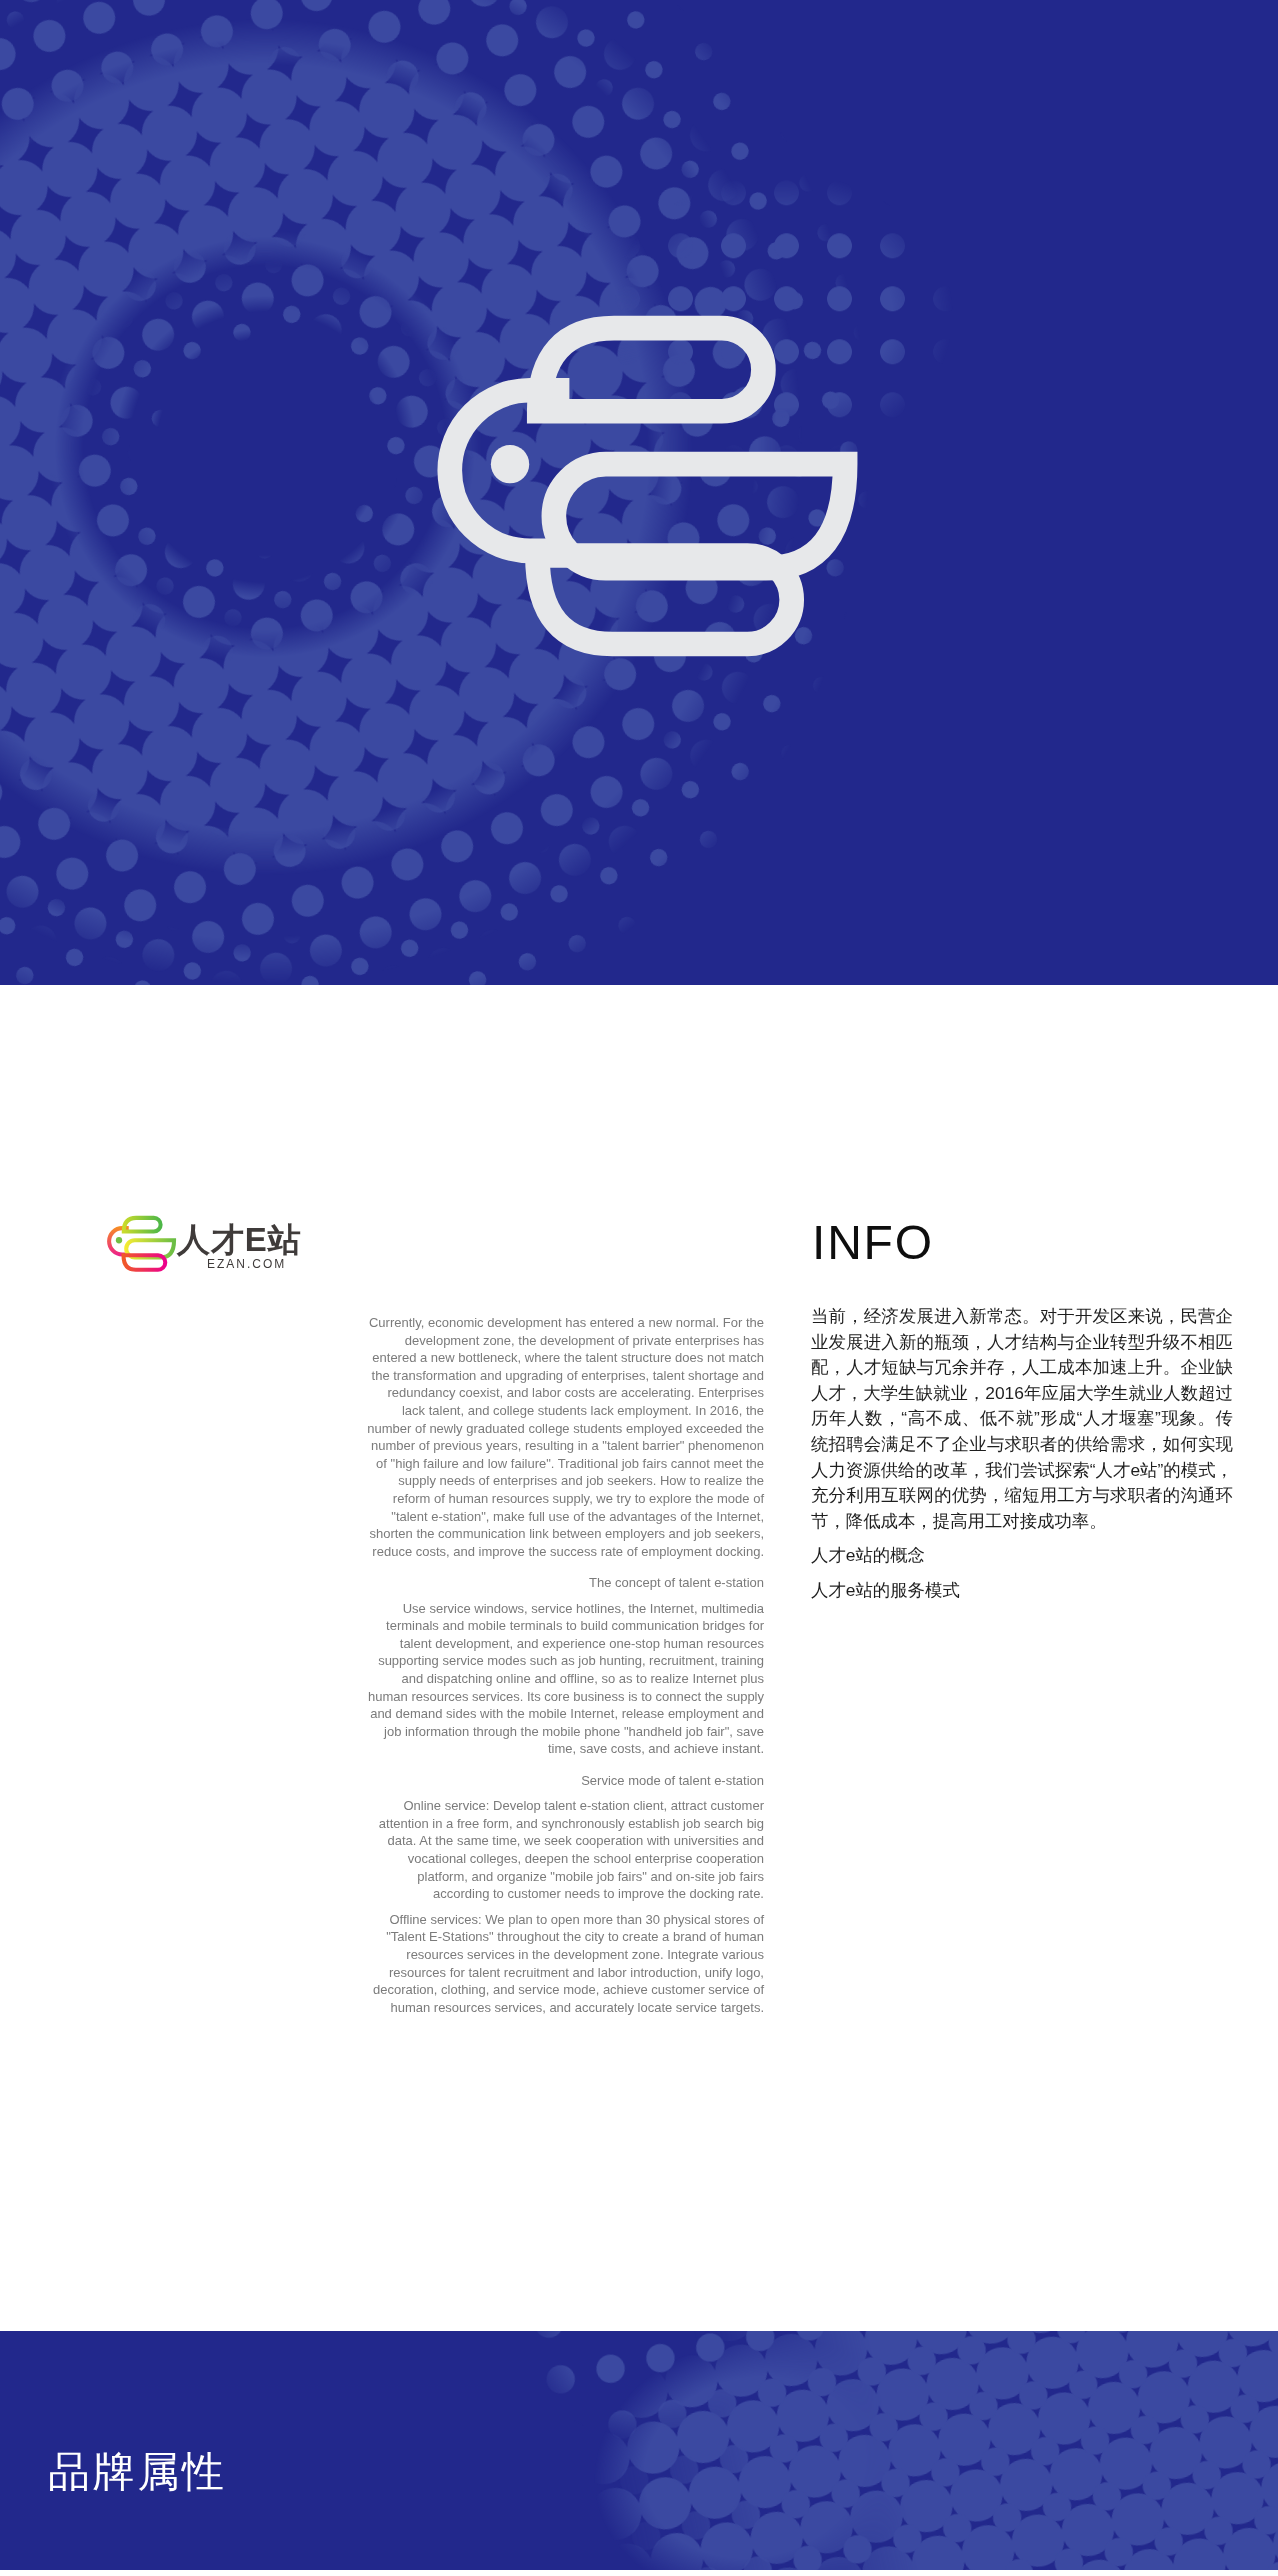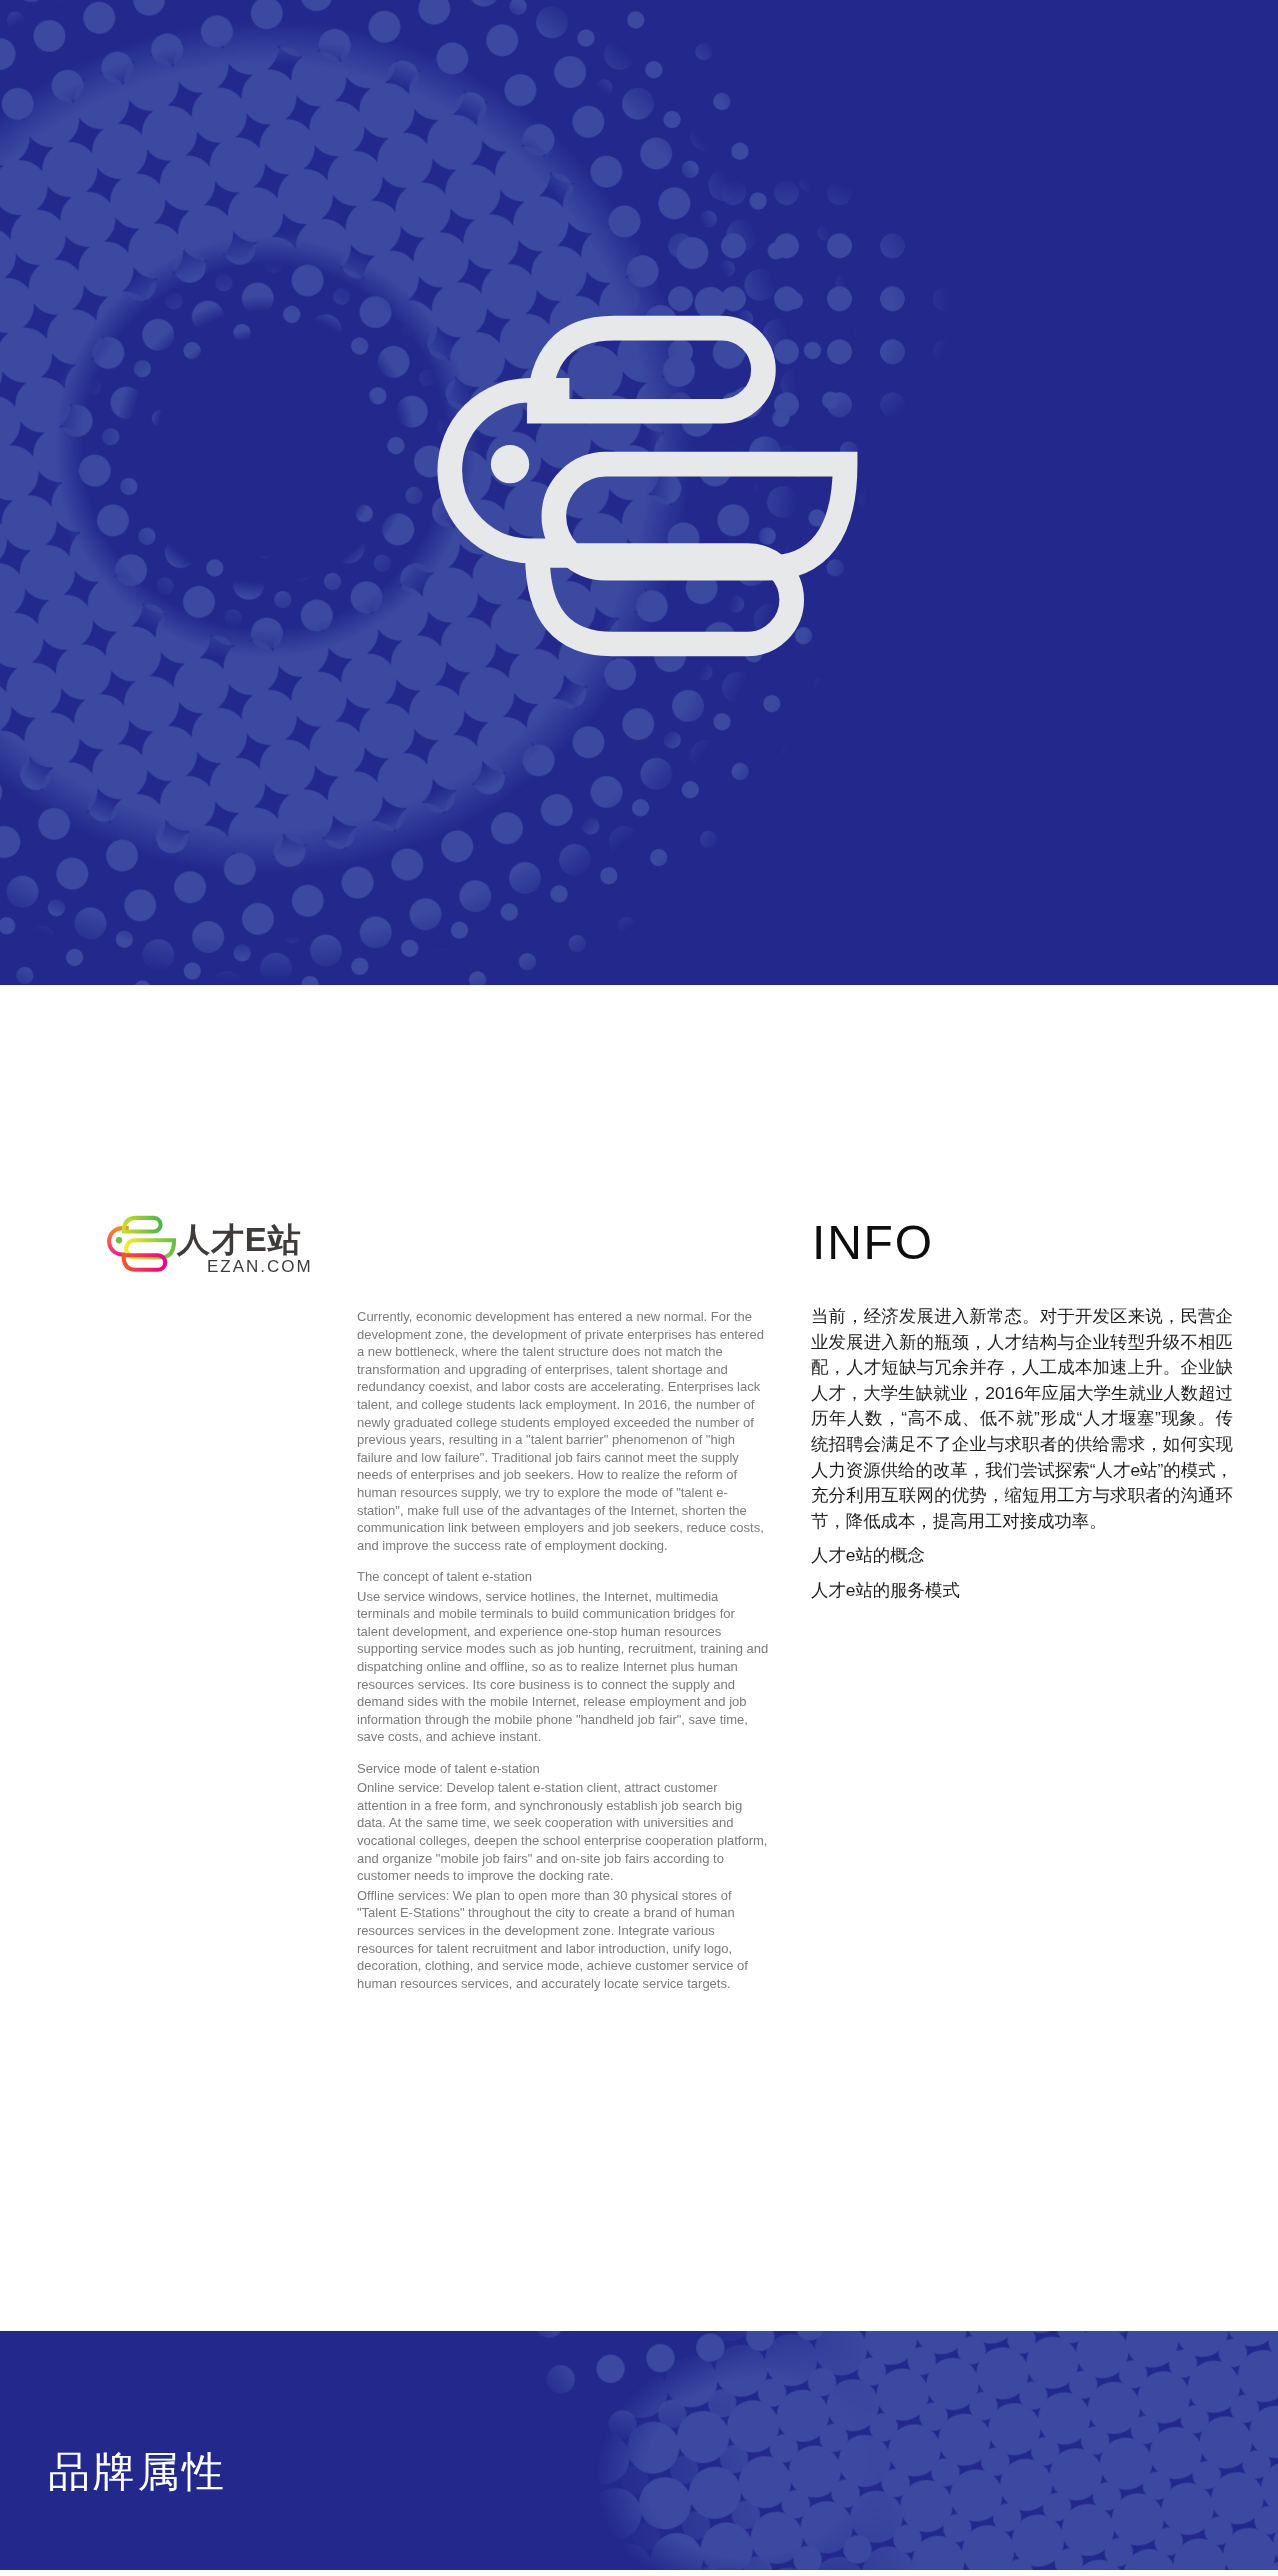--- a/index.html
+++ b/index.html
@@ -27,26 +27,26 @@
     background-size:53px 53px;background-position:18px 7.3px;
     -webkit-mask-image:radial-gradient(ellipse 215px 178px at 781px 315px,#000 0 52%,transparent 80%);
     mask-image:radial-gradient(ellipse 215px 178px at 781px 315px,#000 0 52%,transparent 80%);}
 
   .hero-logo{position:absolute;left:437px;top:318px;width:420px;height:338px;overflow:visible;}
 
   
   .lockup-mark{position:absolute;left:107px;top:1216px;width:69px;height:56px;overflow:visible;}
   .lockup-name{position:absolute;left:177px;top:1218px;font-size:33px;font-weight:bold;
                letter-spacing:0.9px;color:#3F3B3A;}
-  .lockup-domain{position:absolute;left:207px;top:1257px;font-size:17px;font-weight:500;
+  .lockup-domain{position:absolute;left:207px;top:1257px;font-size:12px;font-weight:500;
                letter-spacing:2px;color:#3F3B3A;}
 
   .en-col{position:absolute;left:355px;top:1306px;width:417px;color:#7B7B7B;
           font-size:13px;line-height:17.6px;text-align:left;}
-  .en-col p{margin:2px;}
+  .en-col p{margin:8px;text-align:right;}
   .en-col .hgap{margin-top:13.7px;}
 
   .info-heading{position:absolute;left:812px;top:1215px;font-size:48px;font-weight:400;
           letter-spacing:1.8px;color:#0E0E0E;}
   .cn-col{position:absolute;left:811px;top:1304px;width:422px;color:#1E1E1E;
           font-size:17.4px;line-height:25.6px;text-align:justify;}
   .cn-col p{margin:0;}
   .cn-col .hgap{margin-top:9px;}
 
   

